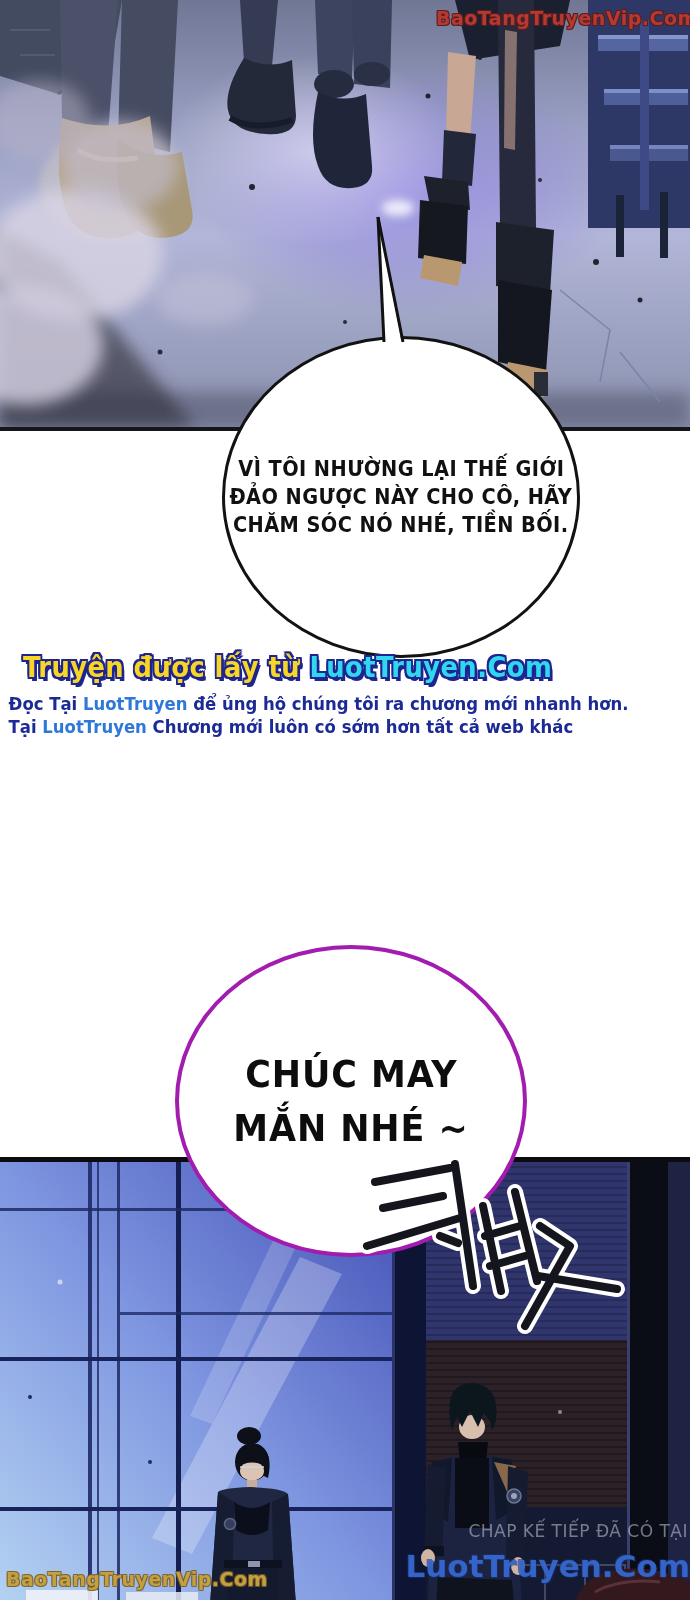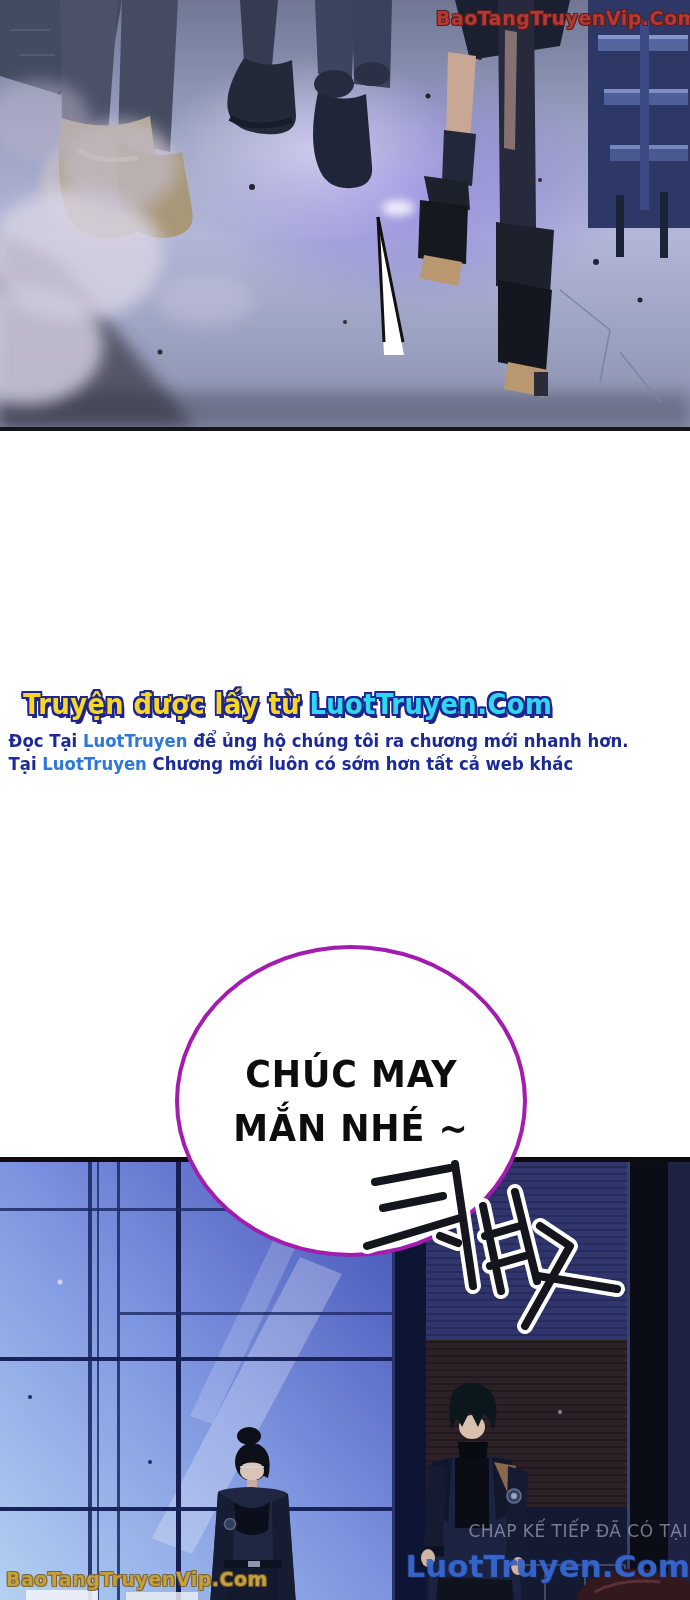--- a/index.html
+++ b/index.html
@@ -19,21 +19,21 @@
   .bubble{position:absolute;background:#ffffff;border-radius:50%;z-index:3;
     display:flex;flex-direction:column;justify-content:center;align-items:center;}
   .bubble-1{left:222px;top:336px;width:352px;height:316px;border:3px solid #121212;}
   .bubble-2{left:175px;top:945px;width:344px;height:304px;border:4px solid #a21caf;}
   .b1-line{font-weight:bold;font-size:22px;line-height:28px;color:#111;white-space:nowrap;
     transform:scaleX(.88);letter-spacing:.5px;}
   .b2-line{font-weight:bold;font-size:38px;line-height:54px;color:#0d0d0d;white-space:nowrap;
     transform:scaleX(.92);letter-spacing:1px;}
   .tail-svg{position:absolute;left:365px;top:210px;z-index:4;}
 
-  .credits{position:absolute;left:0;top:688px;width:572px;text-align:center;z-index:5;}
+  .credits{position:absolute;left:0;top:651px;width:572px;text-align:center;z-index:5;}
   .credits-big{font-size:28px;font-weight:bold;white-space:nowrap;letter-spacing:.5px;
     display:inline-block;transform:scaleX(.92);}
   .c-prefix{color:#f7d626;}
   .c-site{color:#2fd8ef;}
   .credits-big span{
     text-shadow:-2px -2px 0 #1e2490,2px -2px 0 #1e2490,-2px 2px 0 #1e2490,2px 2px 0 #1e2490,
       -2px 0 0 #1e2490,2px 0 0 #1e2490,0 -2px 0 #1e2490,0 2px 0 #1e2490,3px 4px 0 #1e2490;}
   .credits-l2,.credits-l3{font-size:17px;font-weight:600;color:#1c2a96;margin-top:3px;
     white-space:nowrap;transform:scaleX(.97);}
   .credits-l2{margin-top:10px;}
@@ -143,20 +143,25 @@
 
       <ellipse cx="75" cy="255" rx="88" ry="66" fill="#d9d4e4" opacity=".8" filter="url(#b8)"></ellipse>
       <ellipse cx="25" cy="345" rx="78" ry="60" fill="#cfcadd" opacity=".85" filter="url(#b8)"></ellipse>
       <ellipse cx="120" cy="165" rx="58" ry="46" fill="#c5c0d6" opacity=".6" filter="url(#b8)"></ellipse>
       <ellipse cx="40" cy="120" rx="50" ry="40" fill="#b9b4c9" opacity=".5" filter="url(#b8)"></ellipse>
       <ellipse cx="205" cy="300" rx="48" ry="26" fill="#cfcadd" opacity=".4" filter="url(#b8)"></ellipse>
     </svg>
   </section>
   <div class="watermark watermark-top">BaoTangTruyenVip.Com</div>
 
+  <div class="bubble bubble-1">
+    <div class="b1-line">VÌ TÔI NHƯỜNG LẠI THẾ GIỚI</div>
+    <div class="b1-line">ĐẢO NGƯỢC NÀY CHO CÔ, HÃY</div>
+    <div class="b1-line">CHĂM SÓC NÓ NHÉ, TIỀN BỐI.</div>
+  </div>
   <svg class="tail-svg" width="46" height="150" viewBox="0 0 46 150">
     <polygon points="13,7 19,145 39,145" fill="#ffffff"></polygon>
     <path d="M13,7 L19,132" stroke="#121212" stroke-width="3" fill="none"></path>
     <path d="M13,7 L38,132" stroke="#121212" stroke-width="3" fill="none"></path>
   </svg>
 
   <div class="credits">
     <div class="credits-big">
       <span class="c-prefix">Truyện được lấy từ </span><span class="c-site">LuotTruyen.Com</span>
     </div>

